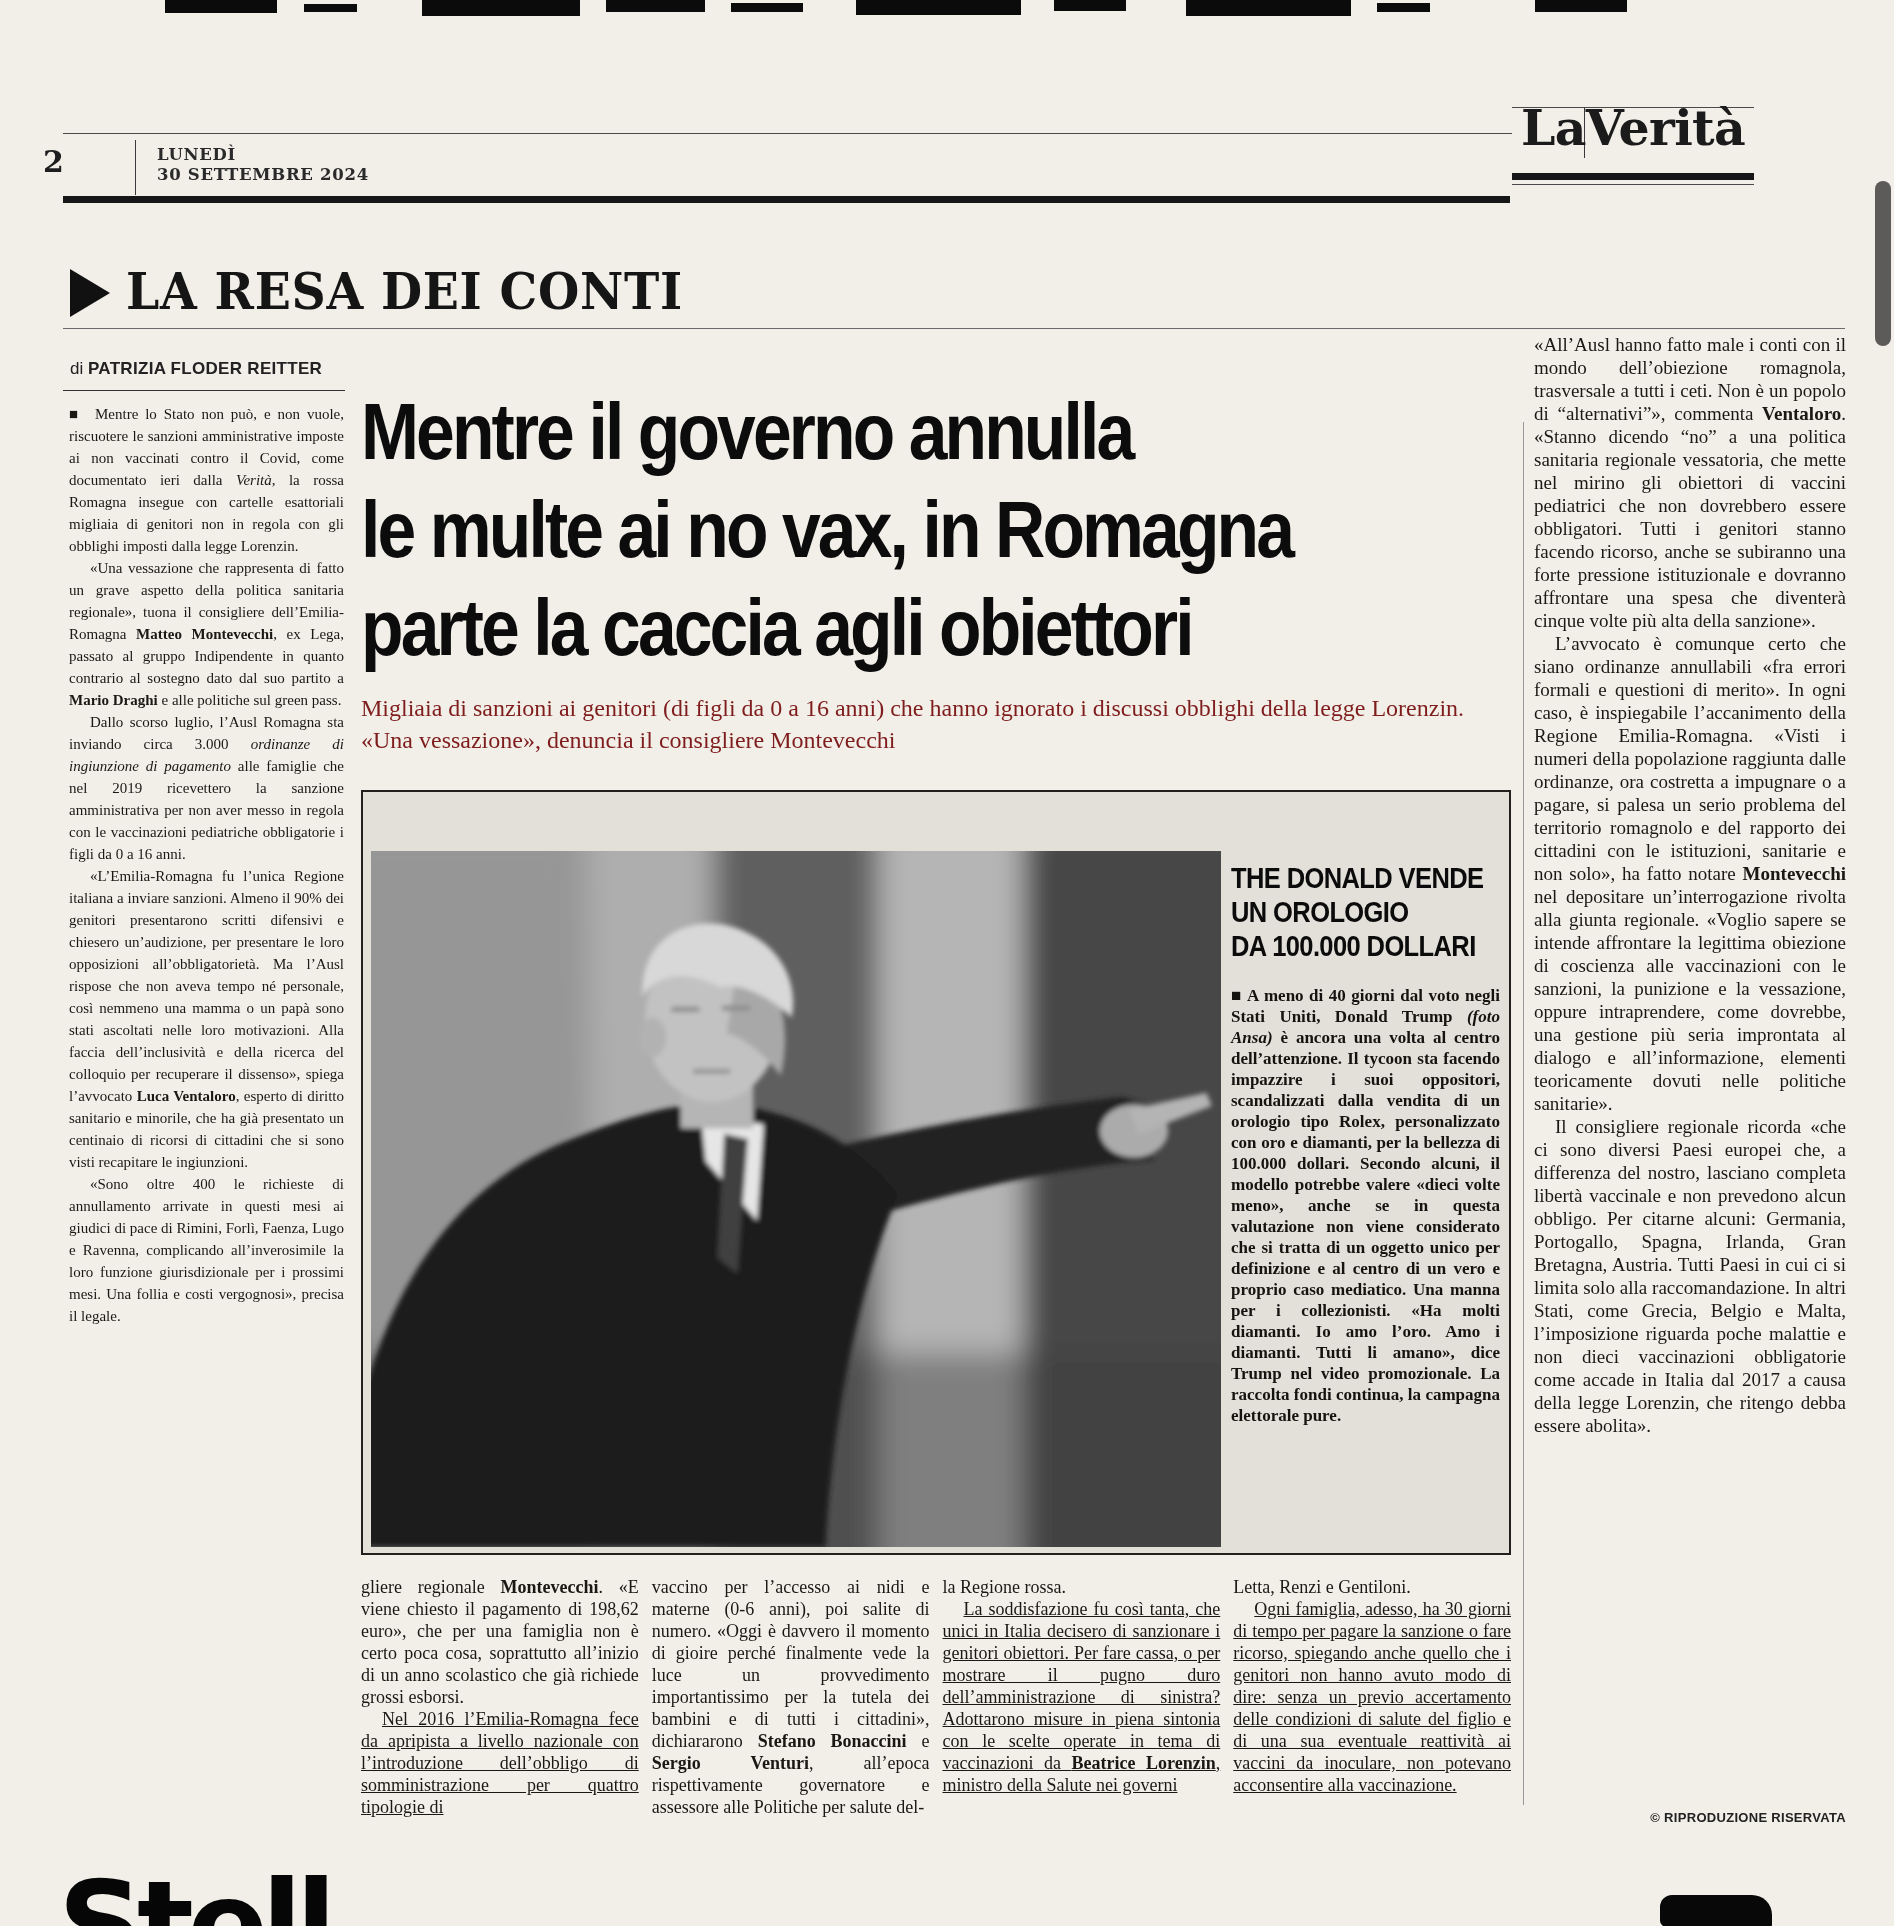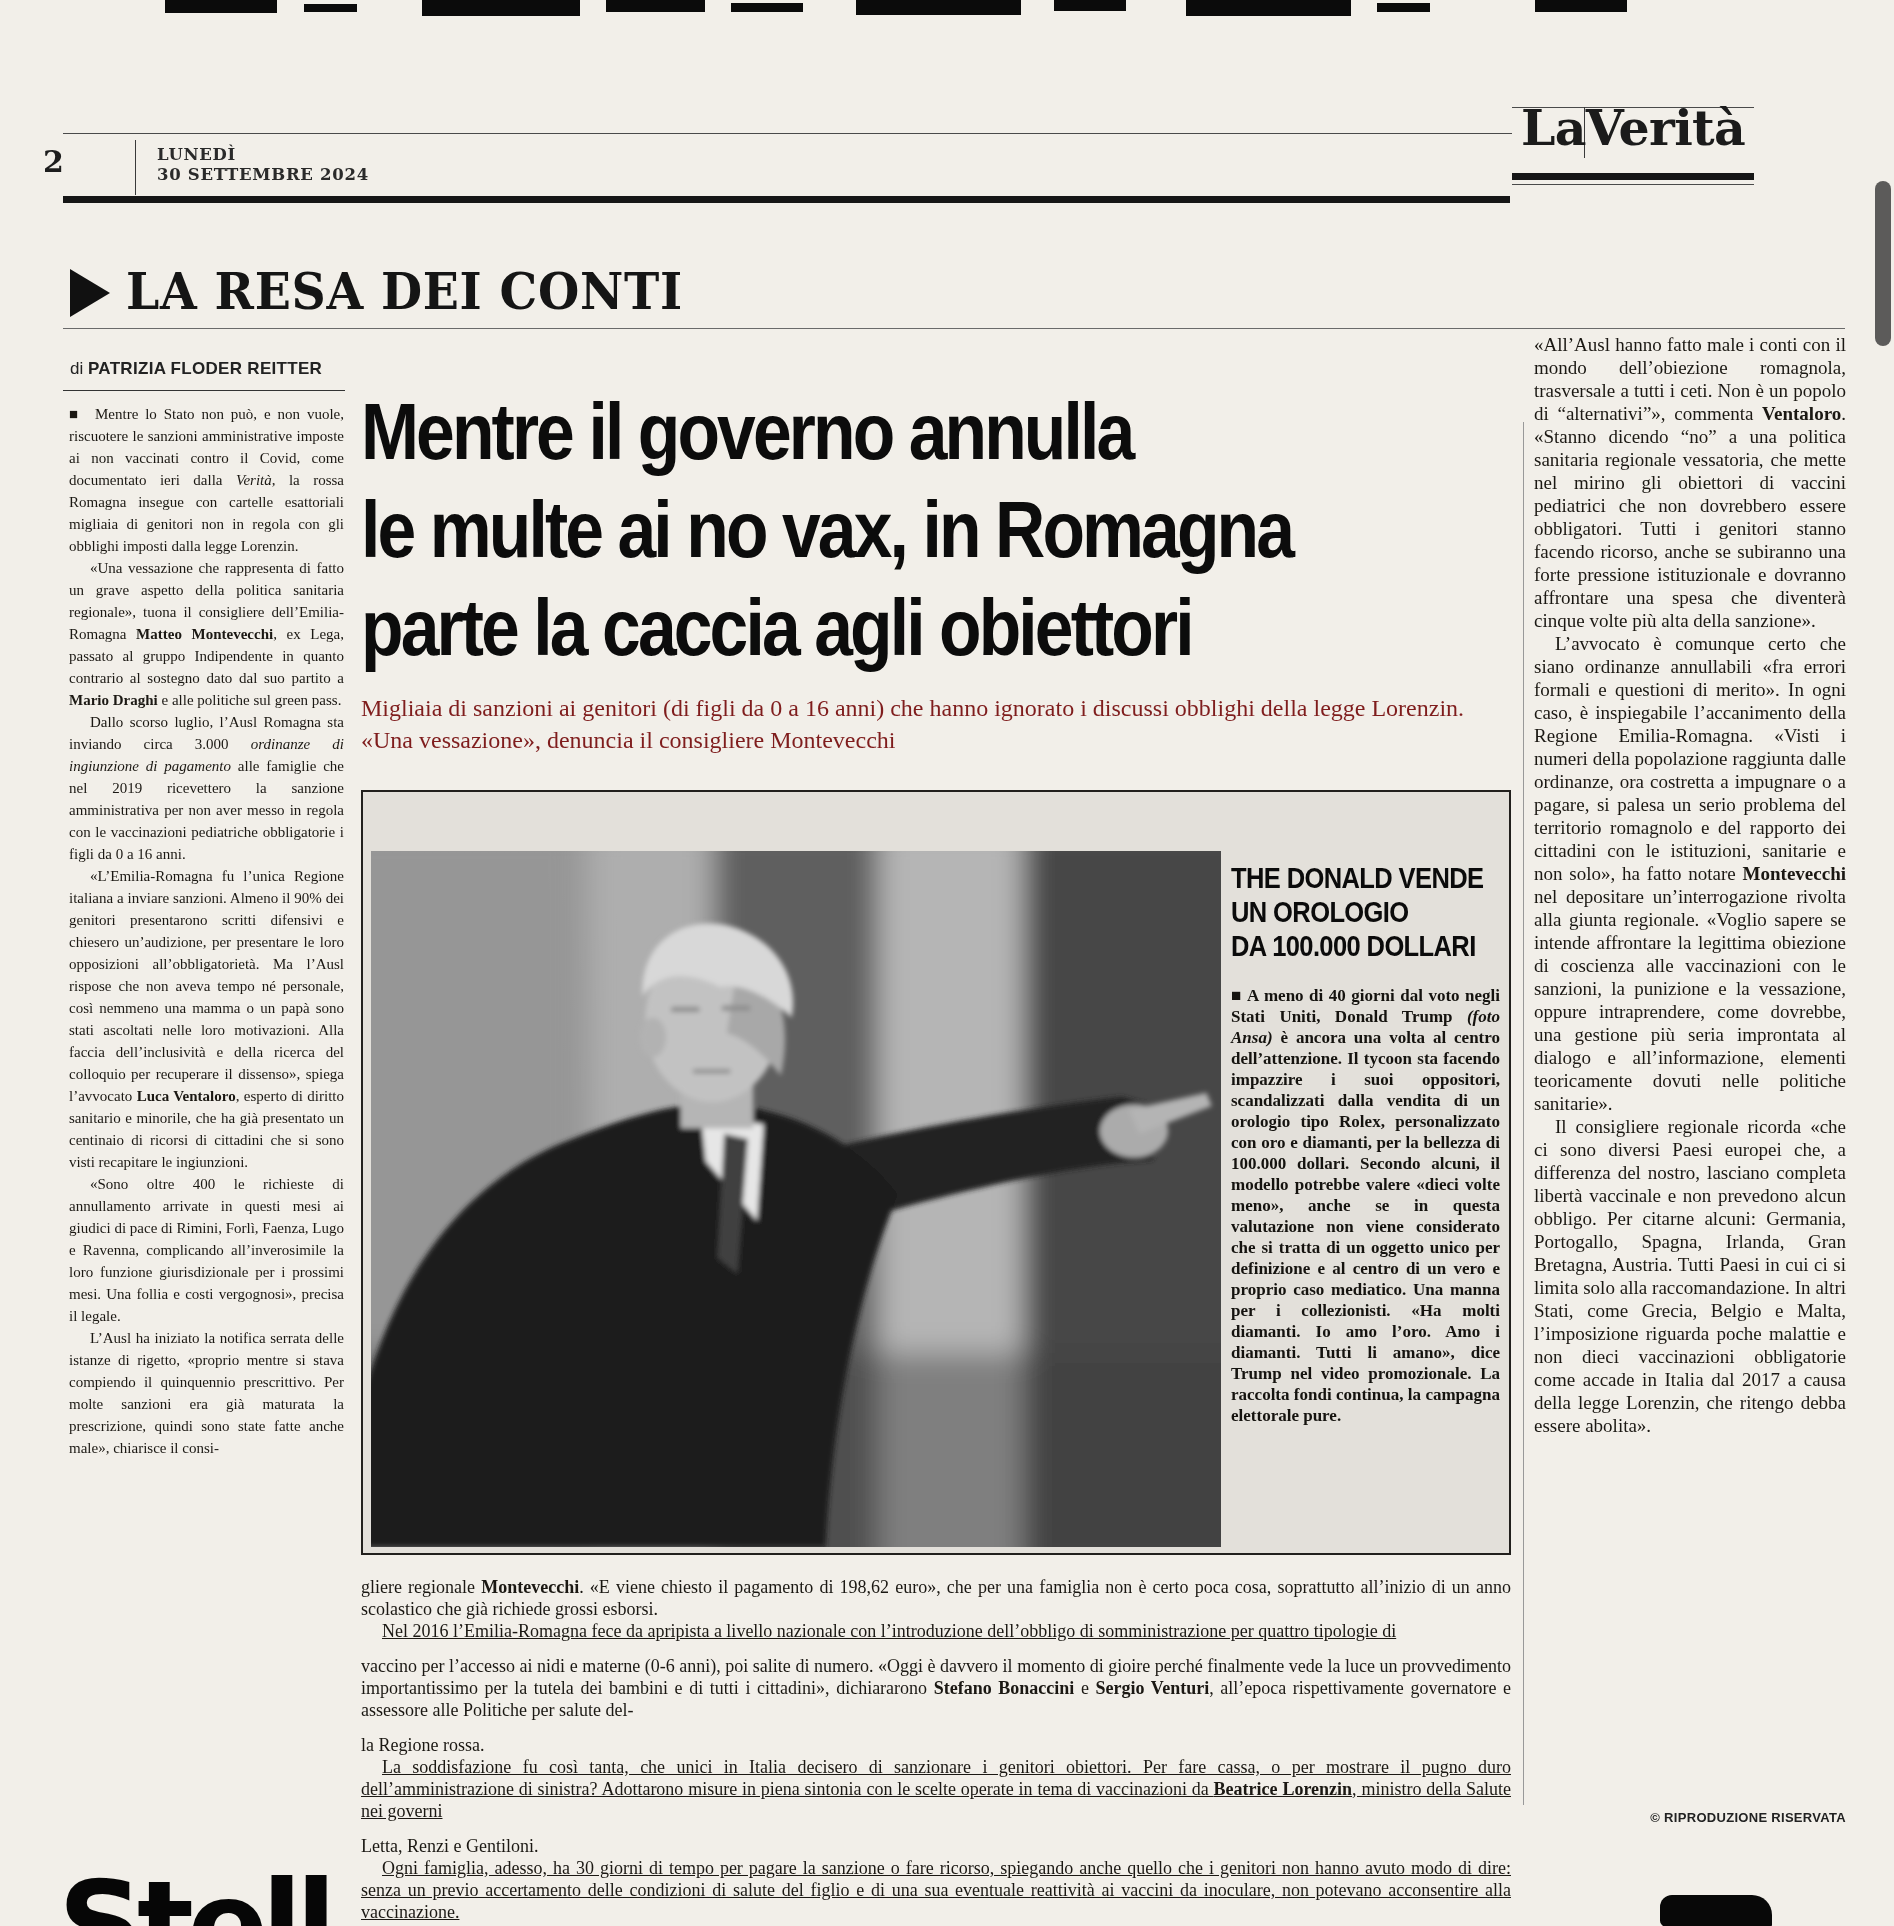--- a/index.html
+++ b/index.html
@@ -44,21 +44,21 @@
   .caption-bar span{display:block;font:bold 28px "Liberation Sans",sans-serif;color:#f4f2ee;line-height:42px;padding-left:12px;white-space:nowrap;transform:scaleX(.92);transform-origin:0 50%;letter-spacing:0;}
   .photo-wrap{position:absolute;left:8px;top:59px;width:850px;height:696px;overflow:hidden;background:#8a8a8a;}
   .photo-wrap svg{display:block;width:100%;height:100%;}
 
   .sidebar{position:absolute;left:868px;top:69px;width:269px;}
   .sidebar-title{font:bold 29px "Liberation Sans",sans-serif;color:#0b0b0b;line-height:34px;}
   .sidebar-title span{display:block;white-space:nowrap;transform:scaleX(.88);transform-origin:0 50%;letter-spacing:-0.7px;}
   .sidebar-body{margin-top:22.4px;font-size:17px;line-height:21px;font-weight:bold;text-align:justify;color:#15130f;font-family:"Liberation Serif",serif;}
 
   
-  .bottom-cols{position:absolute;left:361px;top:1576px;width:1150px;display:flex;gap:13px;flex-direction:column;}
+  .bottom-cols{position:absolute;left:361px;top:1576px;width:1150px;display:flex;gap:13px;}
   .bottom-cols .bcol{flex:1;text-align:justify;font-size:18px;line-height:22px;color:#1b1813;}
   .bottom-cols p{margin:0;}
   .bottom-cols p + p{text-indent:21px;text-decoration:underline;}
 
   .copyright{position:absolute;left:1534px;top:1810px;width:312px;text-align:right;font:bold 13px "Liberation Sans",sans-serif;letter-spacing:0.3px;color:#222;}
 
   .next-article{position:absolute;left:58px;top:1856px;font:bold 119px "DejaVu Sans",sans-serif;letter-spacing:-6.6px;color:#060606;}
 
   b{font-weight:bold;text-align:right;}
   i{font-style:italic;}
@@ -104,21 +104,20 @@
 
   <div class="byline">di <b>PATRIZIA FLODER REITTER</b></div>
   <div class="rule" style="left:63px;top:390px;width:282px;height:1.3px;background:#333;"></div>
 
   <div class="colbody left-col">
     <p><b>■</b>&nbsp; Mentre lo Stato non può, e non vuole, riscuotere le sanzioni amministrative imposte ai non vaccinati contro il Covid, come documentato ieri dalla <i>Verità</i>, la rossa Romagna insegue con cartelle esattoriali migliaia di genitori non in regola con gli obblighi imposti dalla legge Lorenzin.</p>
     <p>«Una vessazione che rappresenta di fatto un grave aspetto della politica sanitaria regionale», tuona il consigliere dell’Emilia-Romagna <b>Matteo Montevecchi</b>, ex Lega, passato al gruppo Indipendente in quanto contrario al sostegno dato dal suo partito a <b>Mario Draghi</b> e alle politiche sul green pass.</p>
     <p>Dallo scorso luglio, l’Ausl Romagna sta inviando circa 3.000 <i>ordinanze di ingiunzione di pagamento</i> alle famiglie che nel 2019 ricevettero la sanzione amministrativa per non aver messo in regola con le vaccinazioni pediatriche obbligatorie i figli da 0 a 16 anni.</p>
     <p>«L’Emilia-Romagna fu l’unica Regione italiana a inviare sanzioni. Almeno il 90% dei genitori presentarono scritti difensivi e chiesero un’audizione, per presentare le loro opposizioni all’obbligatorietà. Ma l’Ausl rispose che non aveva tempo né personale, così nemmeno una mamma o un papà sono stati ascoltati nelle loro motivazioni. Alla faccia dell’inclusività e della ricerca del colloquio per recuperare il dissenso», spiega l’avvocato <b>Luca Ventaloro</b>, esperto di diritto sanitario e minorile, che ha già presentato un centinaio di ricorsi di cittadini che si sono visti recapitare le ingiunzioni.</p>
     <p>«Sono oltre 400 le richieste di annullamento arrivate in questi mesi ai giudici di pace di Rimini, Forlì, Faenza, Lugo e Ravenna, complicando all’inverosimile la loro funzione giurisdizionale per i prossimi mesi. Una follia e costi vergognosi», precisa il legale.</p>
-    <p>L’Ausl ha iniziato la notifica serrata delle istanze di rigetto, «proprio mentre si stava compiendo il quinquennio prescrittivo. Per molte sanzioni era già maturata la prescrizione, quindi sono state fatte anche male», chiarisce il consi-</p>
   </div>
 
   <div class="headline">
     <span class="hl">Mentre il governo annulla</span>
     <span class="hl">le multe ai no vax, in Romagna</span>
     <span class="hl">parte la caccia agli obiettori</span>
   </div>
   <div class="standfirst">Migliaia di sanzioni ai genitori (di figli da 0 a 16 anni) che hanno ignorato i discussi obblighi della legge Lorenzin. «Una vessazione», denuncia il consigliere Montevecchi</div>
 
   <div class="photo-box">

